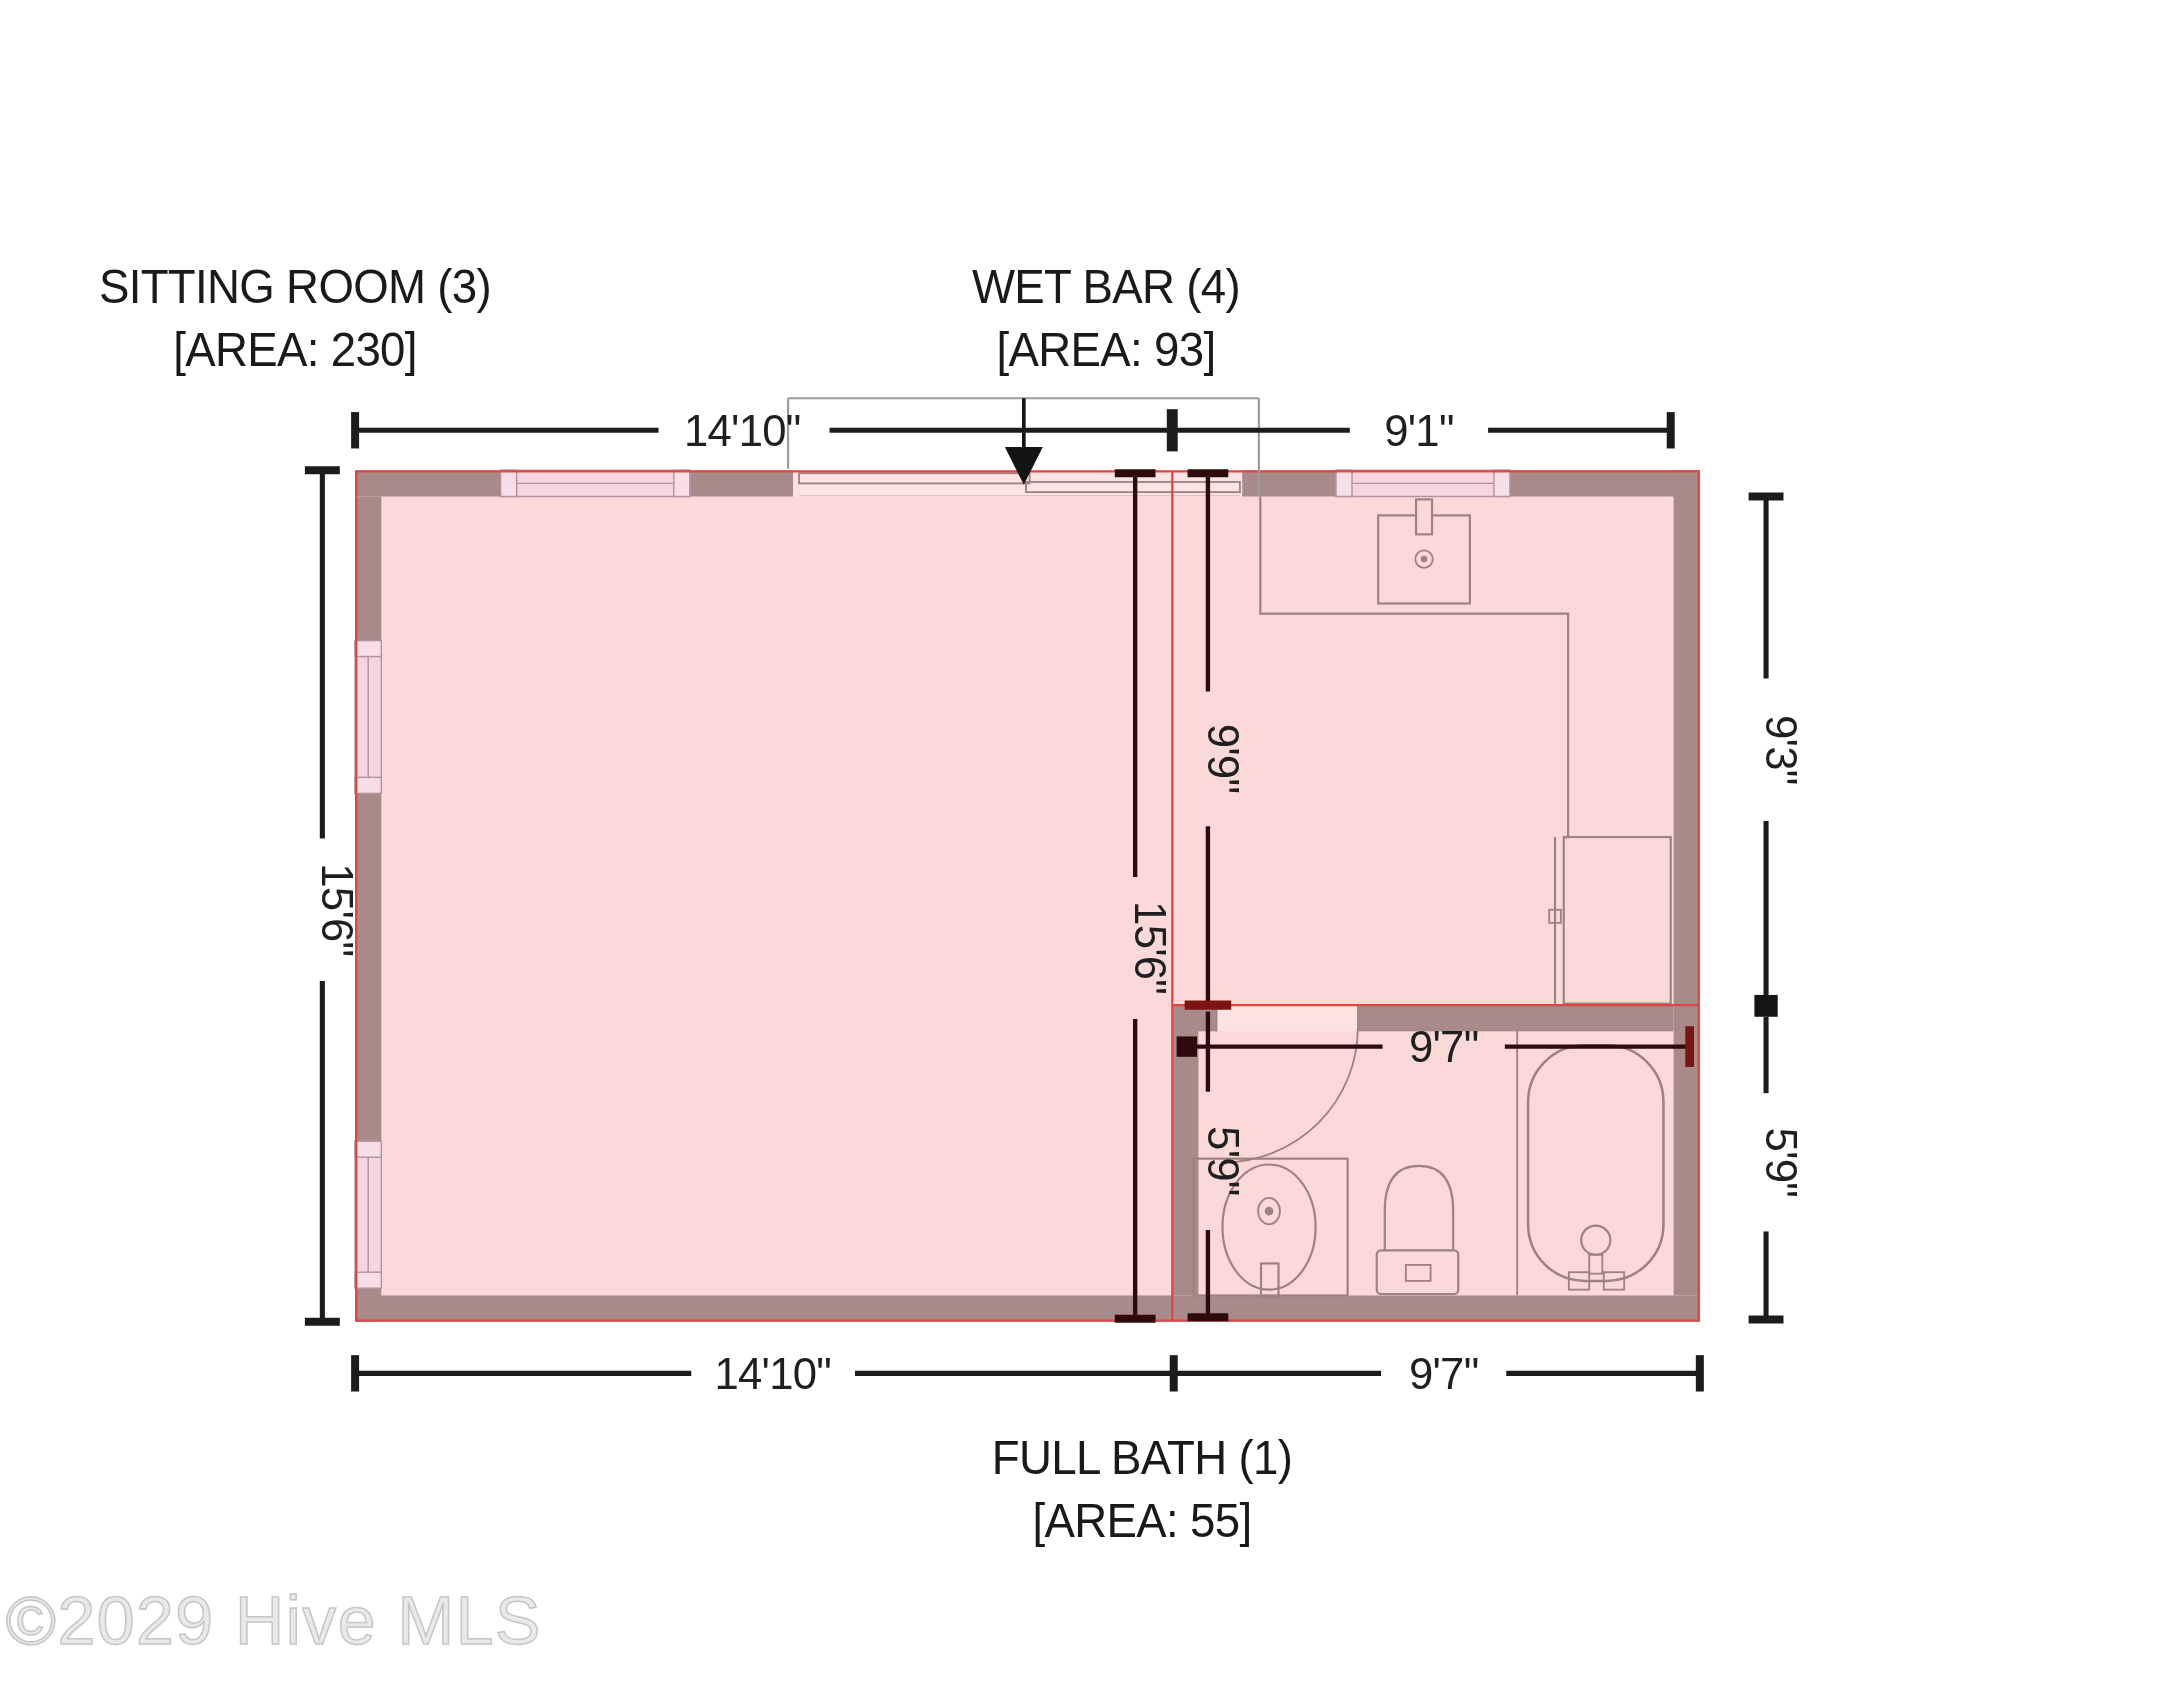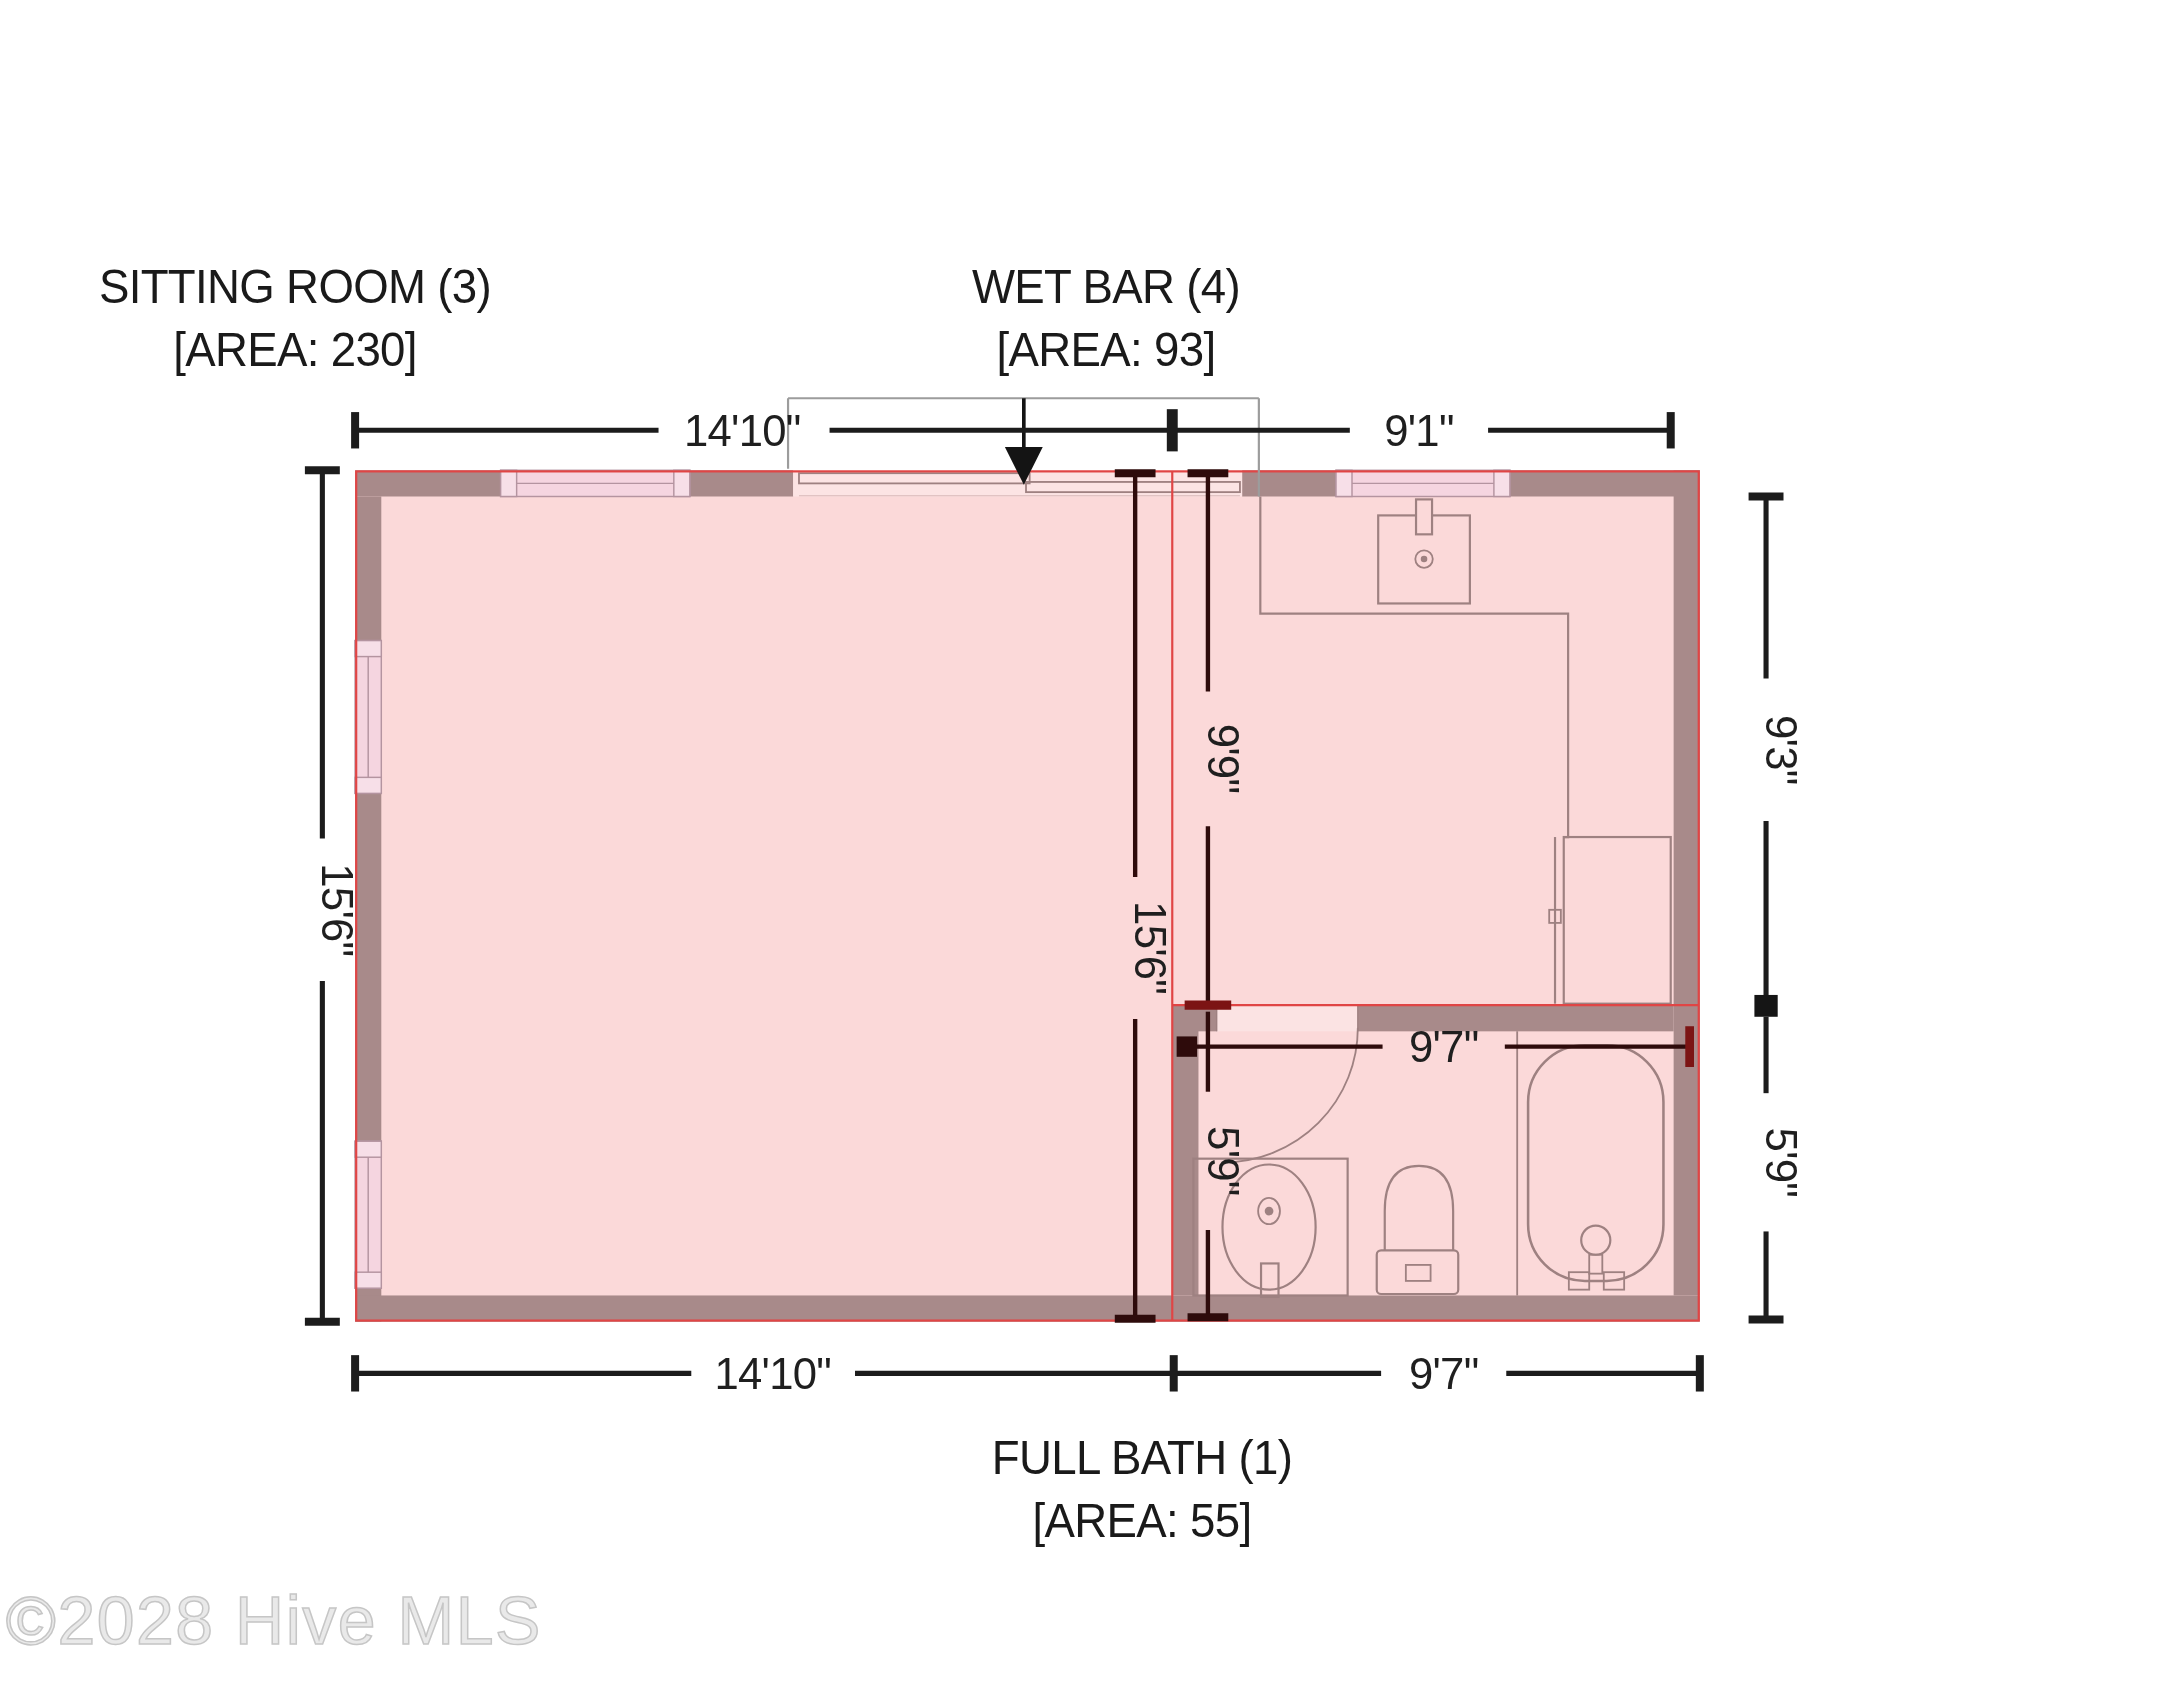--- a/index.html
+++ b/index.html
@@ -234,16 +234,16 @@
 </div>
 <div class="room-label" style="left:815px;top:255px;width:582px;">
   <div>WET BAR (4)</div>
   <div>[AREA: 93]</div>
 </div>
 <div class="room-label" style="left:851px;top:1426px;width:582px;">
   <div>FULL BATH (1)</div>
   <div>[AREA: 55]</div>
 </div>
 
-<div id="watermark">©2028 Hive MLS</div>
+<div id="watermark">©2029 Hive MLS</div>
 
 </div>
 
 
 </body></html>

